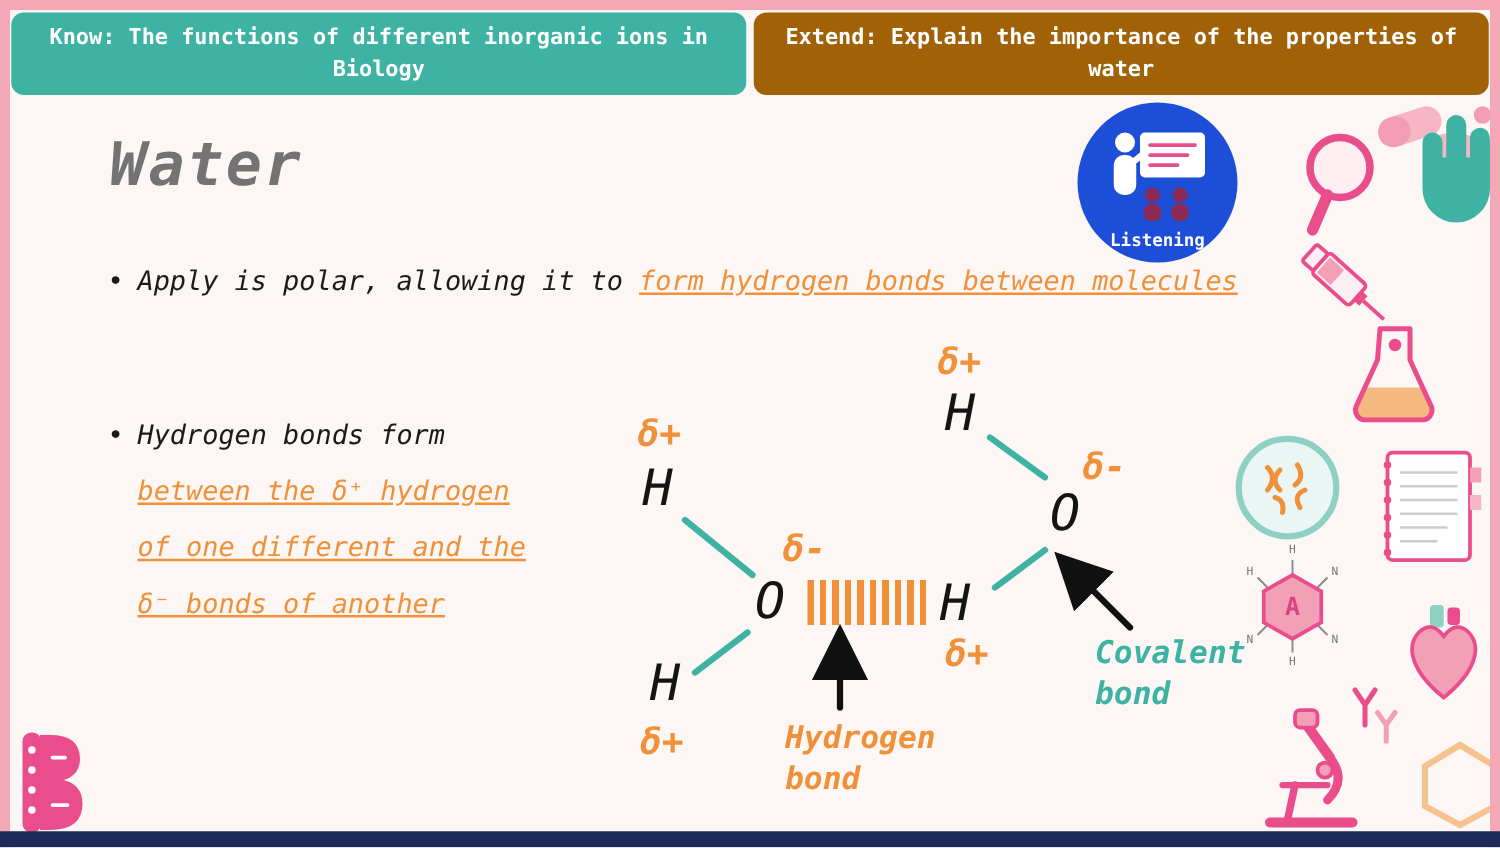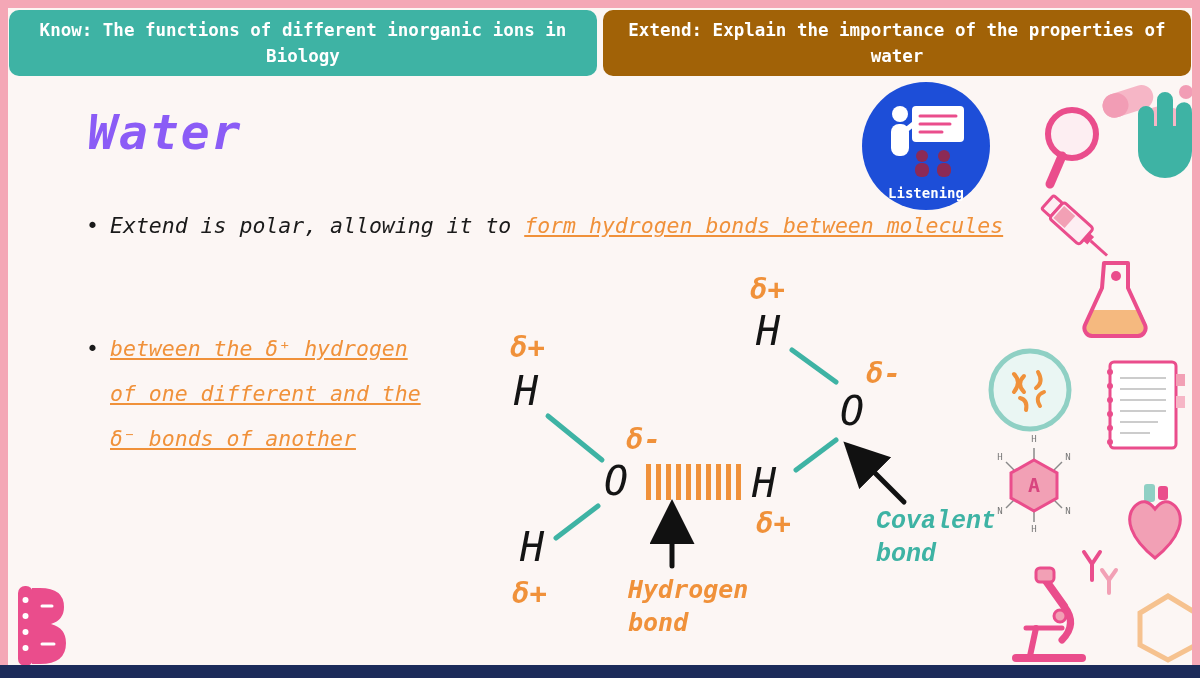--- a/index.html
+++ b/index.html
@@ -14,40 +14,40 @@
   .bottom-bar { position:absolute; left:0; right:0; bottom:0; height:13px; background:#1c2b5a; z-index:31; }
 
   .objectives { position:absolute; top:10px; left:9px; right:9px; display:flex; gap:6px; z-index:5; }
   .obj { flex:1; height:66px; border-radius:10px; display:flex; align-items:center; justify-content:center;
          text-align:center; color:#fff; font-weight:bold; font-size:17.5px; line-height:1.5; padding:0 12px; }
   .obj-know { background:#3eb3a4; }
   .obj-apply { background:#f0913a; }
   .obj-extend { background:#a16207; }
 
   .title { position:absolute; left:88px; top:104px; font-size:48px; font-weight:bold; font-style:italic;
-           color:#8b5cf6; letter-spacing:2px; z-index:3; }
+           color:#737373; letter-spacing:2px; z-index:3; }
 
   .badge { position:absolute; left:862px; top:82px; width:128px; height:128px; border-radius:50%;
            background:#1d4ed8; z-index:4; }
   .badge-label { position:absolute; bottom:9px; left:0; width:100%; text-align:center; color:#fff;
                  font-size:14px; font-weight:bold; }
 
   .bullet { position:absolute; font-size:21.5px; font-style:italic; color:#1a1a1a; padding-left:26px; z-index:3; }
   .bullet::before { content:"\2022"; position:absolute; left:2px; top:0; color:#1a1a1a; }
   .bullet1 { left:84px; top:213px; white-space:nowrap; }
   .bullet2 { left:84px; top:326px; line-height:45px; }
   .hl { color:#f0913a;text-decoration:underline; }
 
   .diagram { position:absolute; inset:0; z-index:2; }
   .atom  { position:absolute; font-size:40px; font-style:italic; color:#141414; }
   .delta { position:absolute; font-size:29px; font-weight:bold; font-style:italic; color:#f0913a; }
   .bond-label { position:absolute; font-size:25px; font-weight:bold; font-style:italic;
                 white-space:pre-line; line-height:1.3; }
   .hbond-label { left:628px; top:574px; color:#f0913a; }
-  .cbond-label { left:876px; top:506px; color:#3eb3a4;font-family:Liberation Mono, monospace; }
+  .cbond-label { left:876px; top:506px; color:#3eb3a4; }
   .hbond-stripes { position:absolute; left:646px; top:464px; width:96px; height:36px;
                    background:repeating-linear-gradient(90deg,#f0913a 0 5px,rgba(0,0,0,0) 5px 10px); }
 
   .decor { position:absolute; inset:0; z-index:1; }
   .dec { position:absolute; }
   .dec svg { display:block; }
   .logo { position:absolute; left:10px; top:584px; z-index:6; }
 </style>
 </head>
 <body>
@@ -78,24 +78,25 @@
       <line x1="44" y1="48" x2="54" y2="40" stroke="#ffffff" stroke-width="5" stroke-linecap="round"></line>
       <circle cx="60" cy="74" r="6" fill="#8c2a56"></circle>
       <rect x="53" y="81" width="14" height="14" rx="6" fill="#8c2a56"></rect>
       <circle cx="82" cy="74" r="6" fill="#8c2a56"></circle>
       <rect x="75" y="81" width="14" height="14" rx="6" fill="#8c2a56"></rect>
     </svg>
     <div class="badge-label">Listening</div>
   </div>
 
   <div class="bullet bullet1">
-    <span>Extend is polar, allowing it to </span><span class="hl">form hydrogen bonds between molecules</span>
+    <span>Apply is polar, allowing it to </span><span class="hl">form hydrogen bonds between molecules</span>
   </div>
 
   <div class="bullet bullet2">
+    <div>Hydrogen bonds form</div>
     <div class="hl">between the δ⁺ hydrogen</div>
     <div class="hl">of one different and the</div>
     <div class="hl">δ⁻ bonds of another</div>
   </div>
 
   <div class="diagram">
     <svg width="1200" height="678" viewBox="0 0 1200 678" style="position:absolute;inset:0;pointer-events:none">
       <defs>
         <marker id="ah" markerWidth="9" markerHeight="9" refX="6" refY="4.5" orient="auto">
           <path d="M0,0 L9,4.5 L0,9 z" fill="#111111"></path>

